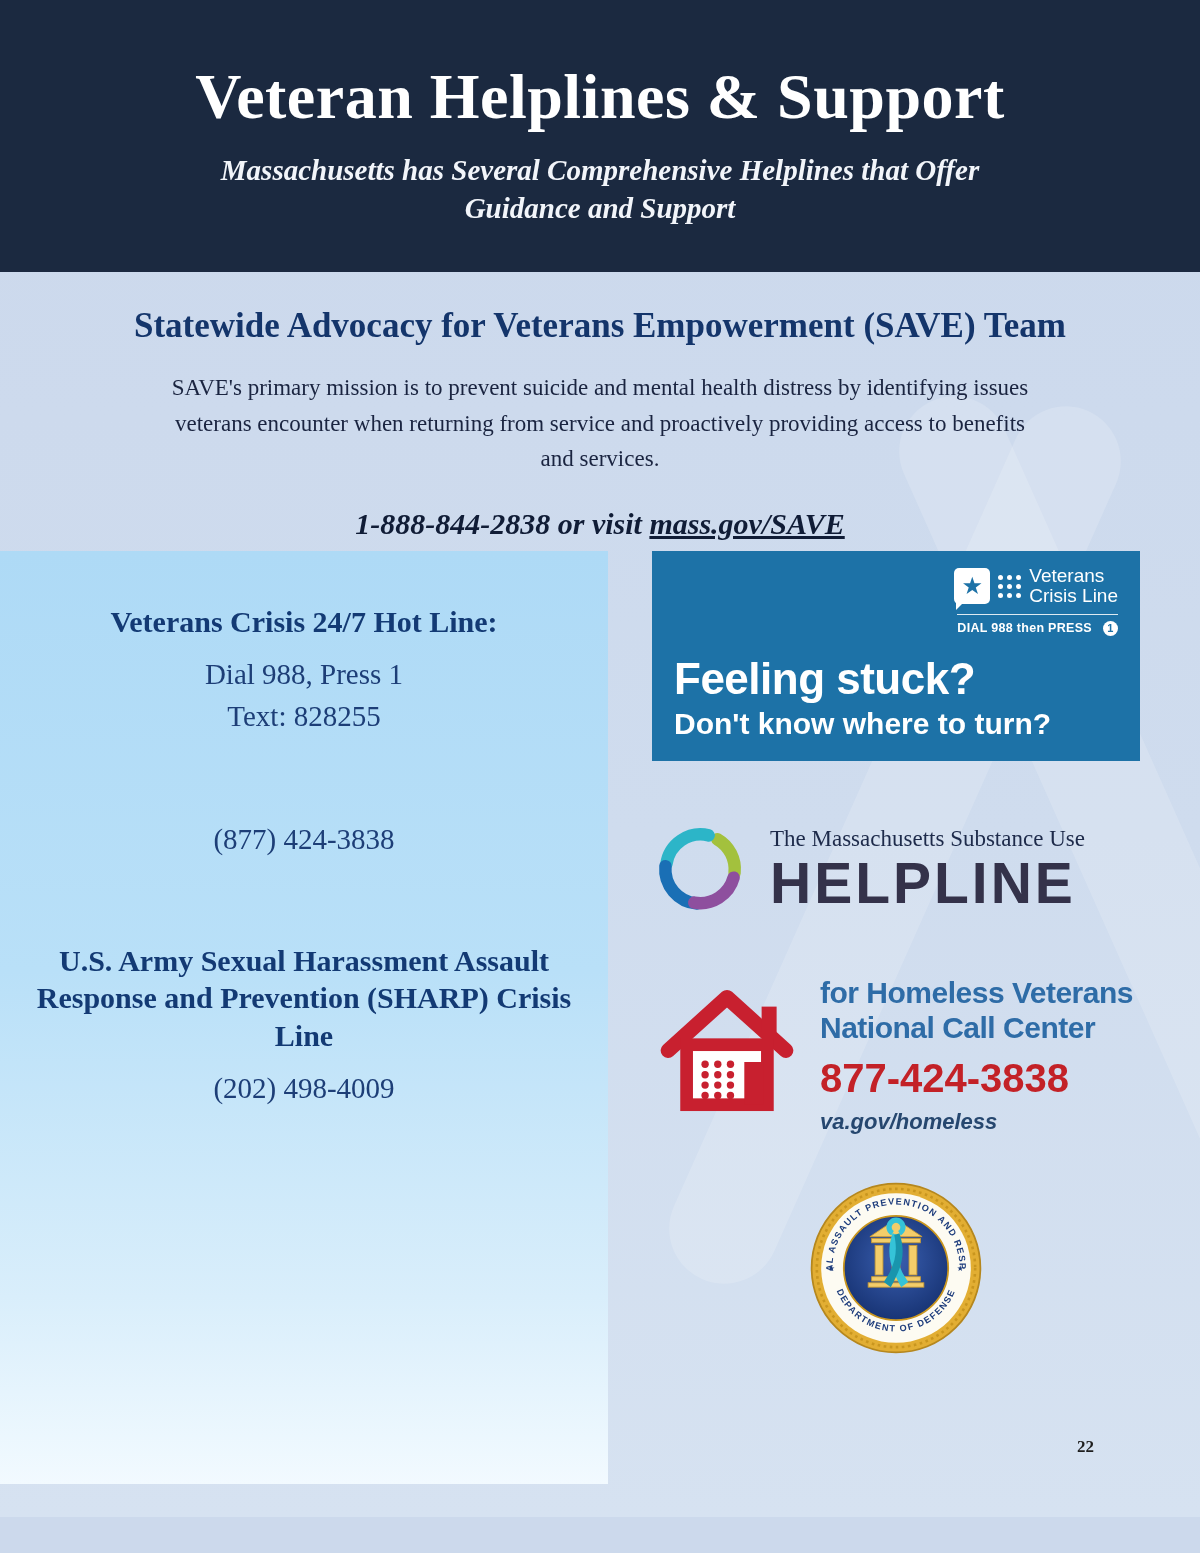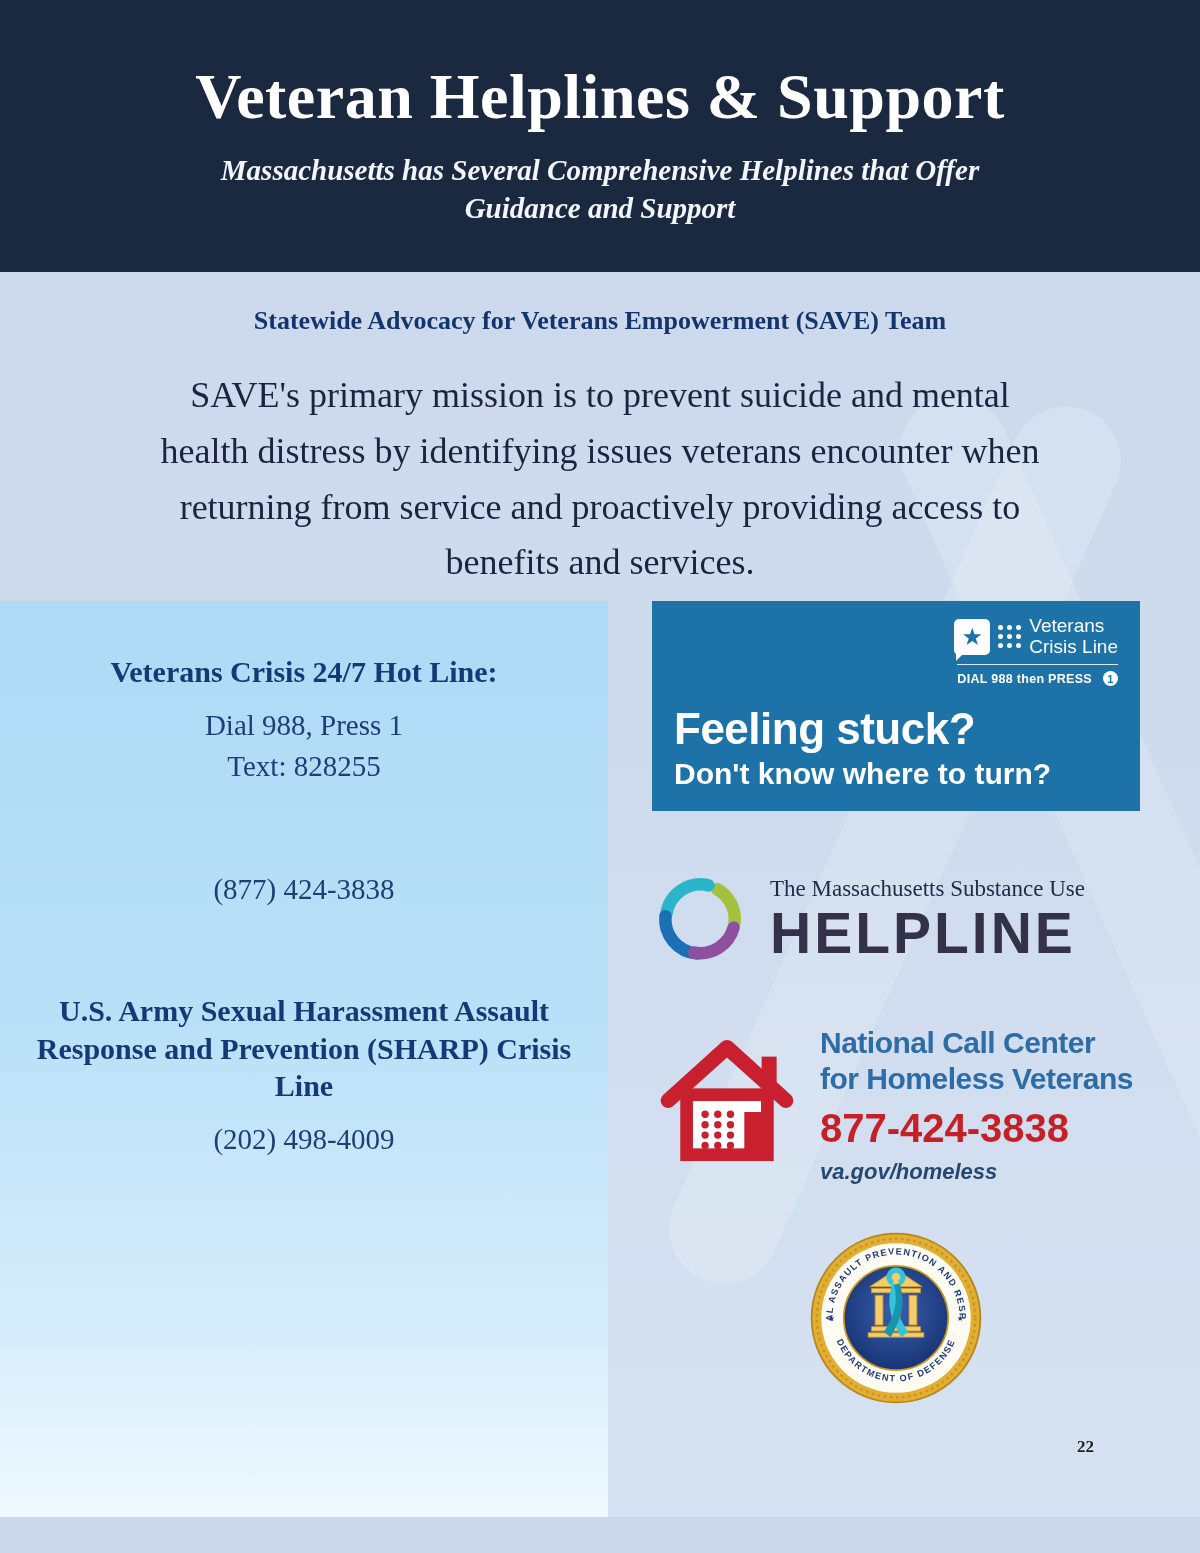--- a/index.html
+++ b/index.html
@@ -15,22 +15,22 @@
   .wm2 { right:60px; top:30px; transform:rotate(-24deg); }
 
   
   .hero { position:relative; z-index:1; height:272px; background:#1b2940; color:#fff; text-align:center; padding-top:60px; }
   .hero-title { font-size:64px; font-weight:700; letter-spacing:0.5px; }
   .hero-subtitle { font-size:29px; font-style:italic; font-weight:700; color:#f2f5fa;
                    max-width:830px; margin:18px auto 0; line-height:1.3; }
 
   
   .save { position:relative; z-index:1; text-align:center; padding-top:34px; }
-  .save-heading { font-size:26px; font-weight:700; color:#14356b; margin-bottom:32px; }
-  .save-body { font-size:36px; color:#1a2440; max-width:880px; margin:8px auto; line-height:1.55; }
+  .save-heading { font-size:35px; font-weight:700; color:#14356b; margin-bottom:24px; }
+  .save-body { font-size:23px; color:#1a2440; max-width:880px; margin:8px auto; line-height:1.55; }
   .save-contact { margin-top:30px; font-size:30px; font-weight:700; font-style:italic; color:#101c36; }
   .save-link { color:inherit; text-decoration:underline; cursor:pointer; }
 
   
   .columns { position:relative; z-index:1; display:flex; margin-top:10px; height:933px; align-items:stretch; }
 
   .hotline-panel { width:608px; flex:none; padding:52px 24px 0; text-align:center;
                    background:linear-gradient(180deg,#aedaf6 0%,#b9e0f8 45%,#d9eefb 80%,#f2faff 100%); }
   .hotline-block { margin-bottom:82px; }
   .hotline-title { font-size:30px; font-weight:700; color:#133a74; line-height:1.25; margin:0 auto 14px; }
@@ -94,20 +94,21 @@
   </div>
 
   <header class="hero">
     <h1 class="hero-title">Veteran Helplines &amp; Support</h1>
     <p class="hero-subtitle">Massachusetts has Several Comprehensive Helplines that Offer Guidance and Support</p>
   </header>
 
   <section class="save">
     <h2 class="save-heading">Statewide Advocacy for Veterans Empowerment (SAVE) Team</h2>
     <p class="save-body">SAVE's primary mission is to prevent suicide and mental health distress by identifying issues veterans encounter when returning from service and proactively providing access to benefits and services.</p>
+    <p class="save-contact"><span>1-888-844-2838 or visit </span><a class="save-link">mass.gov/SAVE</a></p>
   </section>
 
   <div class="columns">
 
     <aside class="hotline-panel">
 
       <div class="hotline-block">
         <h3 class="hotline-title">Veterans Crisis 24/7 Hot Line:</h3>
         <p class="hotline-line">Dial 988, Press 1</p>
         <p class="hotline-line">Text: 828255</p>
@@ -188,22 +189,22 @@
               <circle cx="68" cy="89" r="3.2"></circle>
             <circle cx="46" cy="98" r="3.2"></circle>
               <circle cx="57" cy="98" r="3.2"></circle>
               <circle cx="68" cy="98" r="3.2"></circle>
             <circle cx="46" cy="107" r="3.2"></circle>
               <circle cx="57" cy="107" r="3.2"></circle>
               <circle cx="68" cy="107" r="3.2"></circle>
           </g>
         </svg>
         <div class="homeless-text">
+          <div class="homeless-line">for Homeless Veterans</div>
           <div class="homeless-line">National Call Center</div>
-          <div class="homeless-line">for Homeless Veterans</div>
           <div class="homeless-phone">877-424-3838</div>
           <a class="homeless-url">va.gov/homeless</a>
         </div>
       </div>
 
       <div class="seal-wrap">
         <svg class="seal" viewBox="0 0 200 200" aria-hidden="true">
           <defs>
             <radialGradient id="sealBlue" cx="50%" cy="42%" r="65%">
               <stop offset="0%" stop-color="#3a5fb0"></stop>

